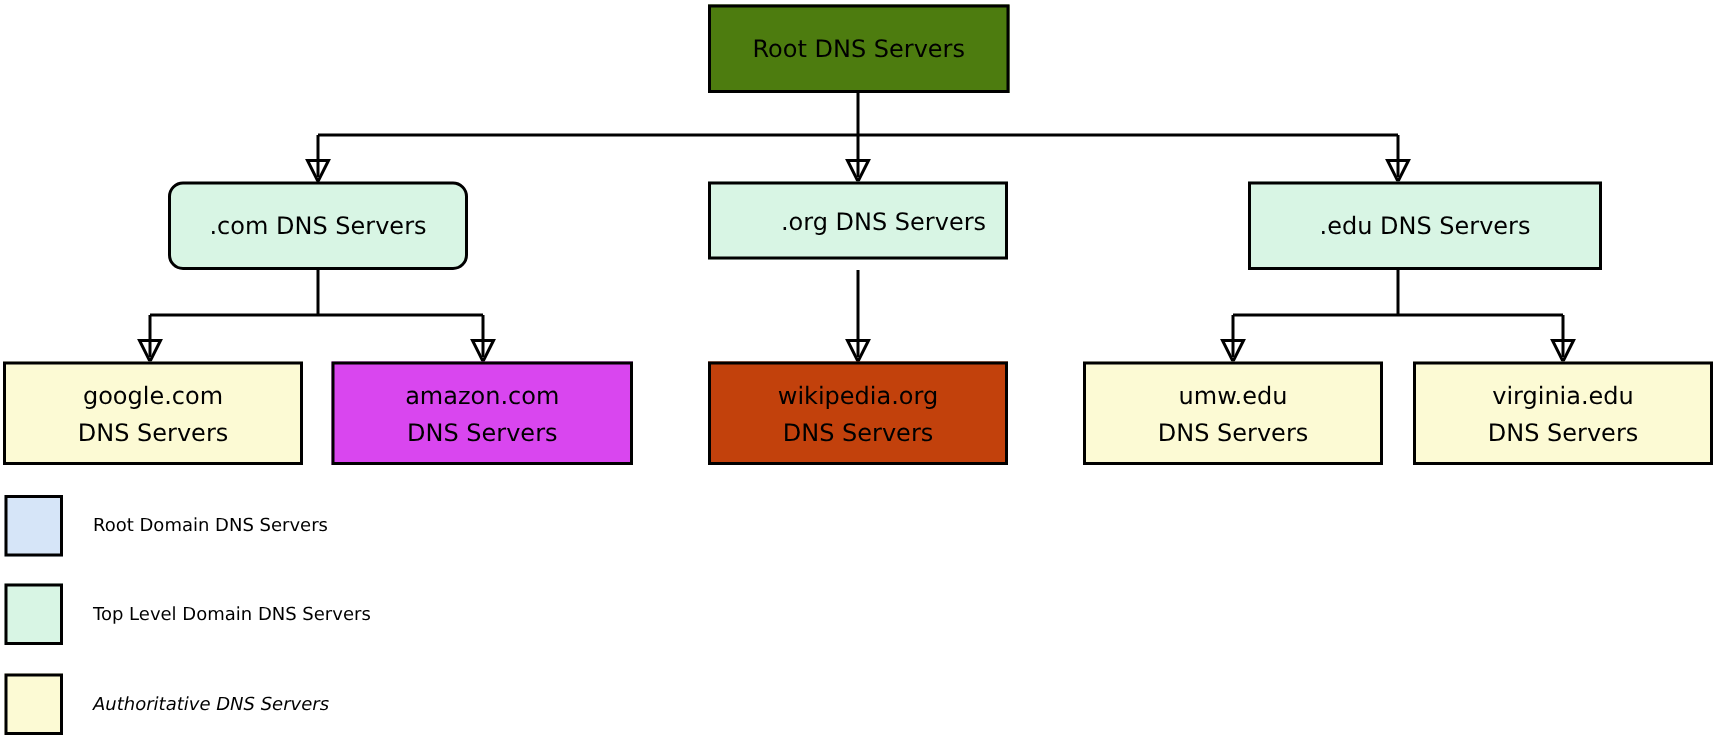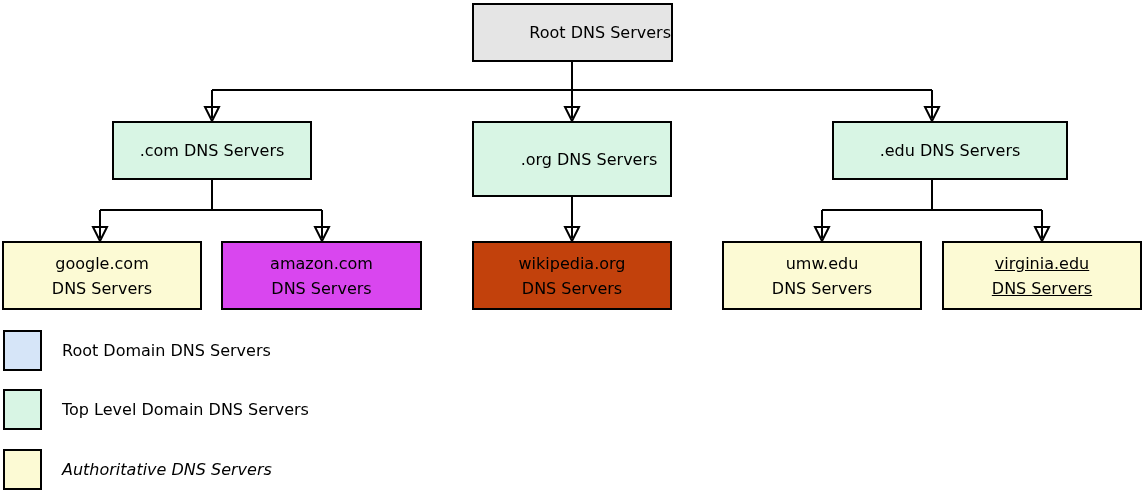--- a/index.html
+++ b/index.html
@@ -35,46 +35,46 @@
     display: flex;
     flex-direction: column;
     align-items: center;
     justify-content: center;
     text-align: center;
     font-size: 16px;
     line-height: 25px;
   }
   .node--root   { left: 472px; top: 3px;   width: 201px; height: 59px; }
   .node--com    { left: 112px; top: 121px; width: 200px; height: 59px; }
-  .node--org    { left: 472px; top: 121px; width: 200px; height: 76px; padding-left: 34px; }
+  .node--org    { left: 472px; top: 121px; width: 200px; height: 52px; padding-left: 34px; }
   .node--edu    { left: 832px; top: 121px; width: 236px; height: 59px; }
   .node--auth   { top: 241px; height: 69px; width: 200px; }
   .node--google    { left: 2px;   }
   .node--amazon    { left: 221px; width: 201px; }
   .node--wikipedia { left: 472px; }
   .node--umw       { left: 722px; }
-  .node--virginia  { left: 942px; text-decoration: underline; }
+  .node--virginia  { left: 942px; }
 
   .legend-swatch {
     position: absolute;
     left: 3px;
     width: 39px;
     height: 41px;
     box-sizing: border-box;
     border: 2px solid #000000;
   }
   .legend-swatch--0 { top: 330px; }
   .legend-swatch--1 { top: 389px; }
   .legend-swatch--2 { top: 449px; }
   .legend-label {
     position: absolute;
     left: 62px;
     height: 41px;
     line-height: 41px;
-    font-size: 16px;
+    font-size: 12px;
     white-space: nowrap;
     text-align: right;
   }
   .legend-label--0 { top: 330px; }
   .legend-label--1 { top: 389px; }
   .legend-label--2 { top: 449px; font-style: italic; }
 </style>
 </head>
 <body>
 
@@ -99,25 +99,25 @@
     <path d="M322,210 L322,238" marker-end="url(#arrow)"></path>
 
     <path d="M572,180 L572,238" marker-end="url(#arrow)"></path>
 
     <path d="M932,180 L932,210"></path>
     <path d="M822,210 L1042,210"></path>
     <path d="M822,210 L822,238" marker-end="url(#arrow)"></path>
     <path d="M1042,210 L1042,238" marker-end="url(#arrow)"></path>
   </svg>
 
-  <div class="node node--root" style="background-color: #e5e5e5; align-items: flex-end;">
+  <div class="node node--root" style="background-color: #4d7c0f;">
     <span>Root DNS Servers</span>
   </div>
 
-  <div class="node node--com" style="background-color: rgb(216, 245, 228);">
+  <div class="node node--com" style="background-color: rgb(216, 245, 228); border-radius: 10px;">
     <span>.com DNS Servers</span>
   </div>
   <div class="node node--org" style="background-color: rgb(216, 245, 228);">
     <span>.org DNS Servers</span>
   </div>
   <div class="node node--edu" style="background-color: rgb(216, 245, 228);">
     <span>.edu DNS Servers</span>
   </div>
 
   <div class="node node--auth node--google" style="background-color: rgb(252, 250, 212);">

